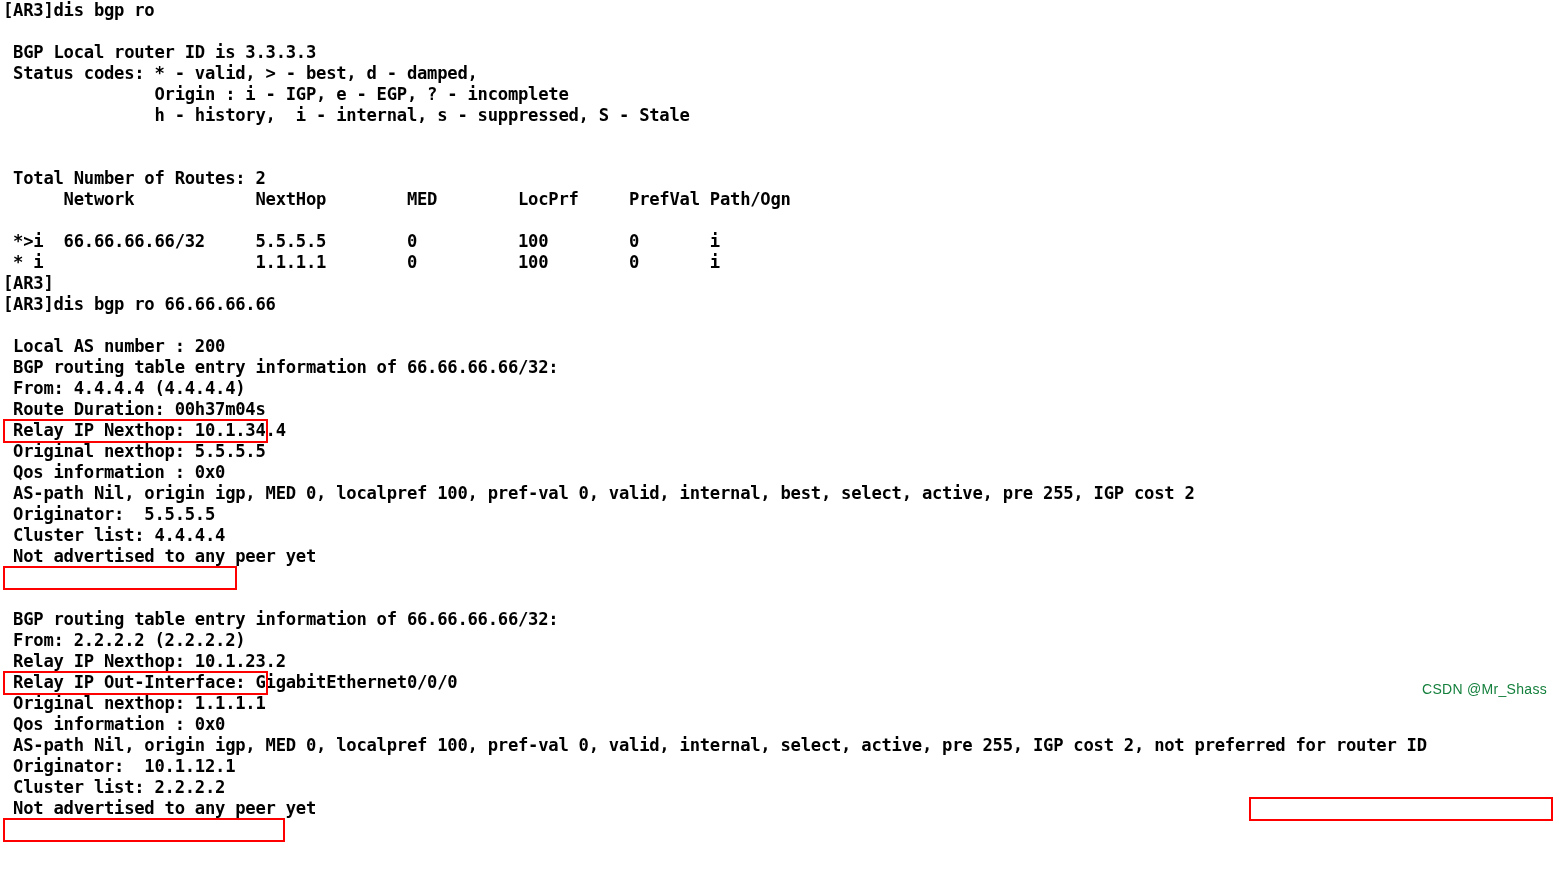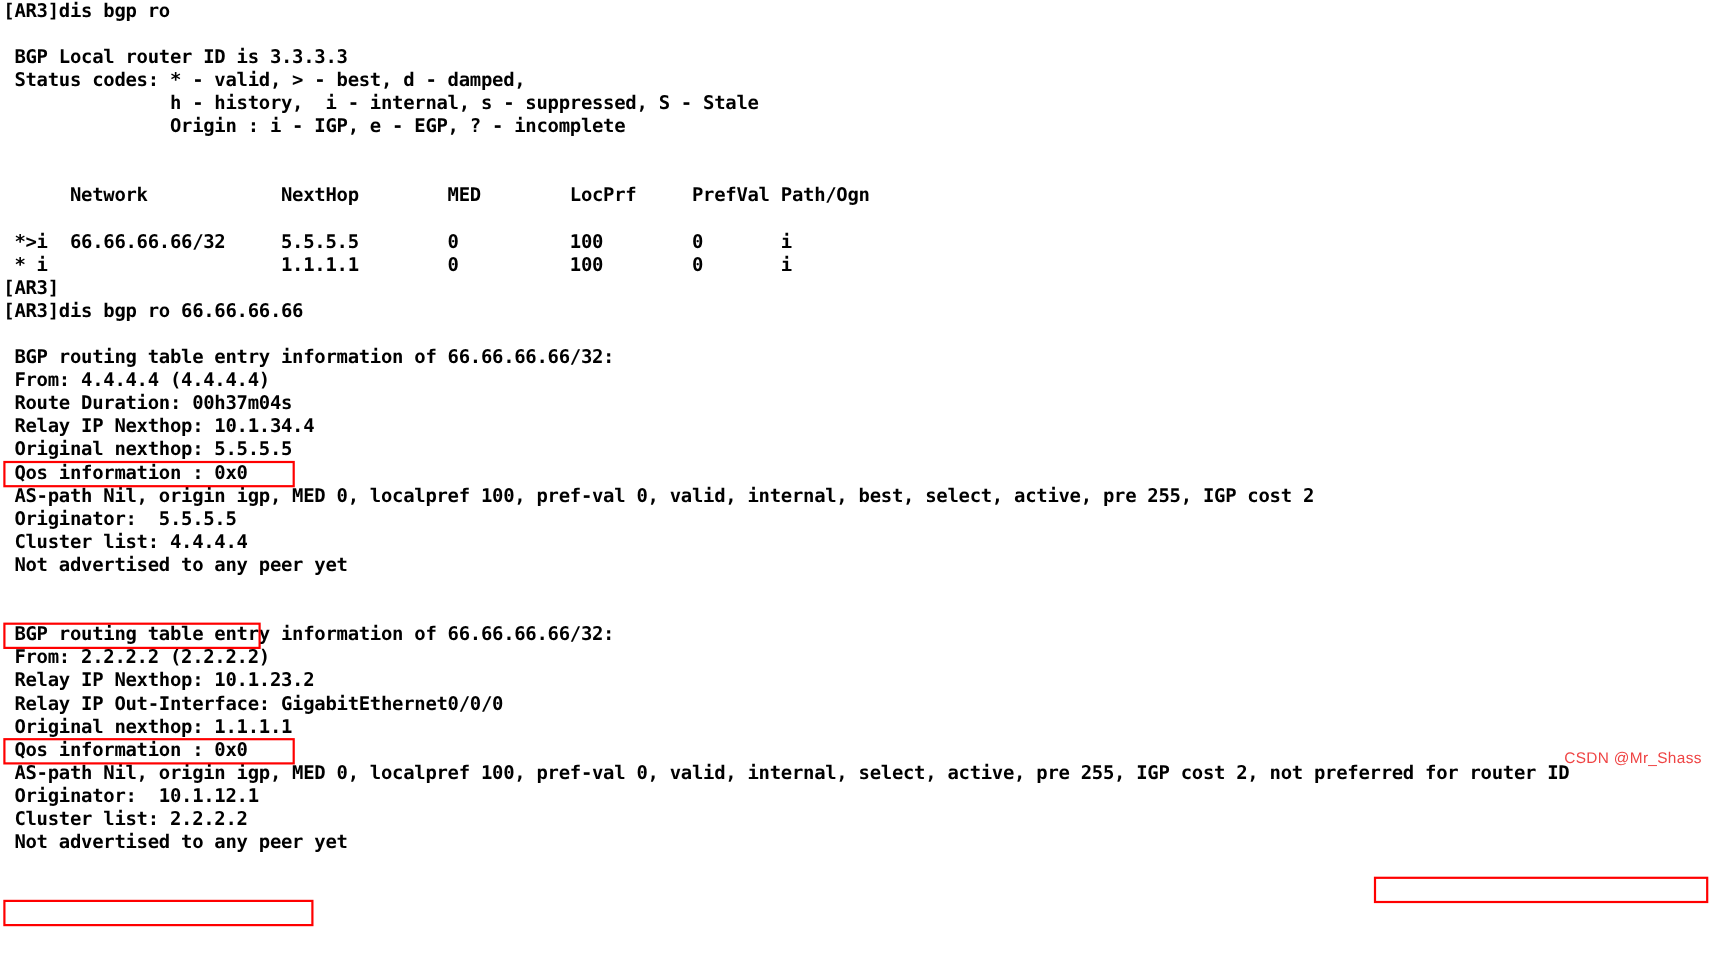--- a/index.html
+++ b/index.html
@@ -42,46 +42,48 @@
     pointer-events: none;
     z-index: 5;
   }
   #watermark {
     position: absolute;
     right: 8px;
     bottom: 5px;
     font-family: "Liberation Sans", sans-serif;
     font-size: 14px;
     font-weight: 400;
-    color: #ef4444;
+    color: #15803d;
     letter-spacing: 0.3px;
     z-index: 9;
     white-space: pre;
   }
 </style>
 </head>
 <body>
 
 <div id="terminal">
   <div id="lines">
       <div class="line">[AR3]dis bgp ro</div>
       <div class="line"></div>
       <div class="line"> BGP Local router ID is 3.3.3.3</div>
       <div class="line"> Status codes: * - valid, &gt; - best, d - damped,</div>
+      <div class="line">               Origin : i - IGP, e - EGP, ? - incomplete</div>
       <div class="line">               h - history,  i - internal, s - suppressed, S - Stale</div>
-      <div class="line">               Origin : i - IGP, e - EGP, ? - incomplete</div>
       <div class="line"></div>
       <div class="line"></div>
+      <div class="line"> Total Number of Routes: 2</div>
       <div class="line">      Network            NextHop        MED        LocPrf     PrefVal Path/Ogn</div>
       <div class="line"></div>
       <div class="line"> *&gt;i  66.66.66.66/32     5.5.5.5        0          100        0       i</div>
       <div class="line"> * i                     1.1.1.1        0          100        0       i</div>
       <div class="line">[AR3]</div>
       <div class="line">[AR3]dis bgp ro 66.66.66.66</div>
       <div class="line"></div>
+      <div class="line"> Local AS number : 200</div>
       <div class="line"> BGP routing table entry information of 66.66.66.66/32:</div>
       <div class="line"> From: 4.4.4.4 (4.4.4.4)</div>
       <div class="line"> Route Duration: 00h37m04s</div>
       <div class="line"> Relay IP Nexthop: 10.1.34.4</div>
       <div class="line"> Original nexthop: 5.5.5.5</div>
       <div class="line"> Qos information : 0x0</div>
       <div class="line"> AS-path Nil, origin igp, MED 0, localpref 100, pref-val 0, valid, internal, best, select, active, pre 255, IGP cost 2</div>
       <div class="line"> Originator:  5.5.5.5</div>
       <div class="line"> Cluster list: 4.4.4.4</div>
       <div class="line"> Not advertised to any peer yet</div>

